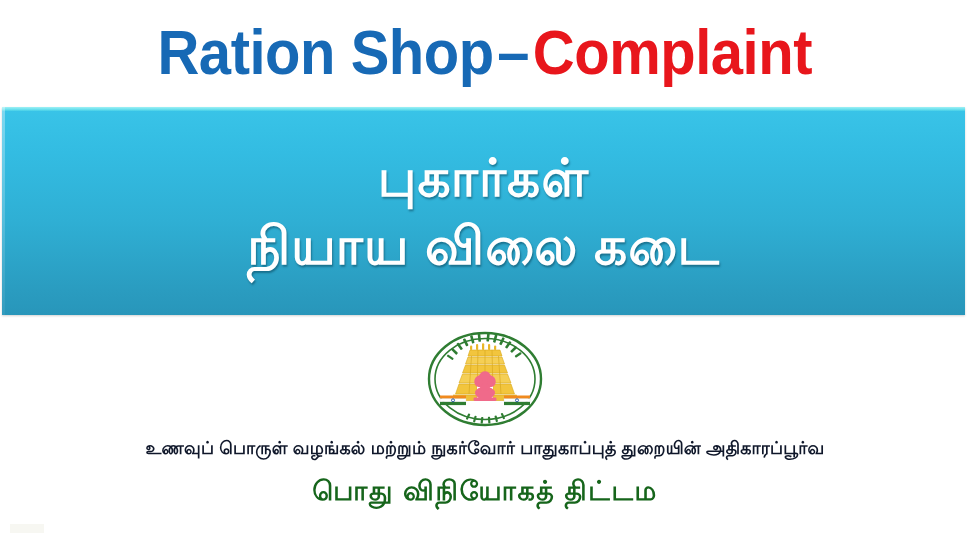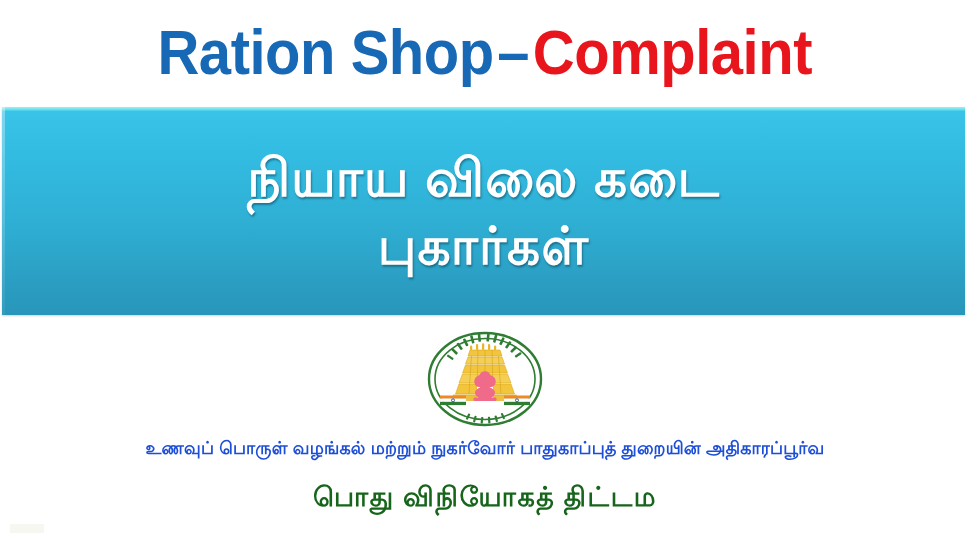--- a/index.html
+++ b/index.html
@@ -111,33 +111,33 @@
   #caption-block {
     position: absolute;
     left: 0;
     top: 436px;
     width: 970px;
     display: flex;
     flex-direction: column;
     align-items: center;
   }
   .caption-line {
-    color: #1d4ed8;
+    color: #0f172a;
     font-family: "Liberation Sans", sans-serif;
     font-weight: bold;
     font-size: 17.5px;
     line-height: 1.42;
     letter-spacing: 0.2px;
     text-align: center;
     white-space: nowrap;
   }
   #scheme-line {
-    margin-top: 20px;
+    margin-top: 14px;
     color: #16651B;
-    font-family: Liberation Serif, serif;
+    font-family: Liberation Sans, sans-serif;
     font-weight: bold;
     font-size: 27px;
     letter-spacing: 1.6px;
     line-height: 1.2;
     text-align: left;
     white-space: nowrap;
   }
   #bottom-smudge {
     position: absolute;
     left: 10px;
@@ -153,22 +153,22 @@
 <div id="title-bar">
   <div id="title-text">
     <span class="title-en-blue">Ration Shop</span><span class="title-en-dash">–</span><span class="title-en-red">Complaint</span>
   </div>
 </div>
 
 <div id="tamil-banner">
   <div id="banner-top-highlight"></div>
   <div id="banner-left-edge"></div>
   <div id="banner-text-block">
+    <div class="banner-line">புகார்கள்</div>
     <div class="banner-line">நியாய விலை கடை</div>
-    <div class="banner-line">புகார்கள்</div>
   </div>
 </div>
 
 <div id="emblem-wrap">
   <svg id="emblem-svg" width="118" height="100" viewBox="0 0 118 100">
 
     <ellipse cx="59" cy="50" rx="56" ry="46" fill="#ffffff" stroke="#2F7D32" stroke-width="2.4"></ellipse>
     <ellipse cx="59" cy="50" rx="50" ry="40.5" fill="#ffffff" stroke="#2F7D32" stroke-width="1.6"></ellipse>
 
     <g fill="#2F7D32">

